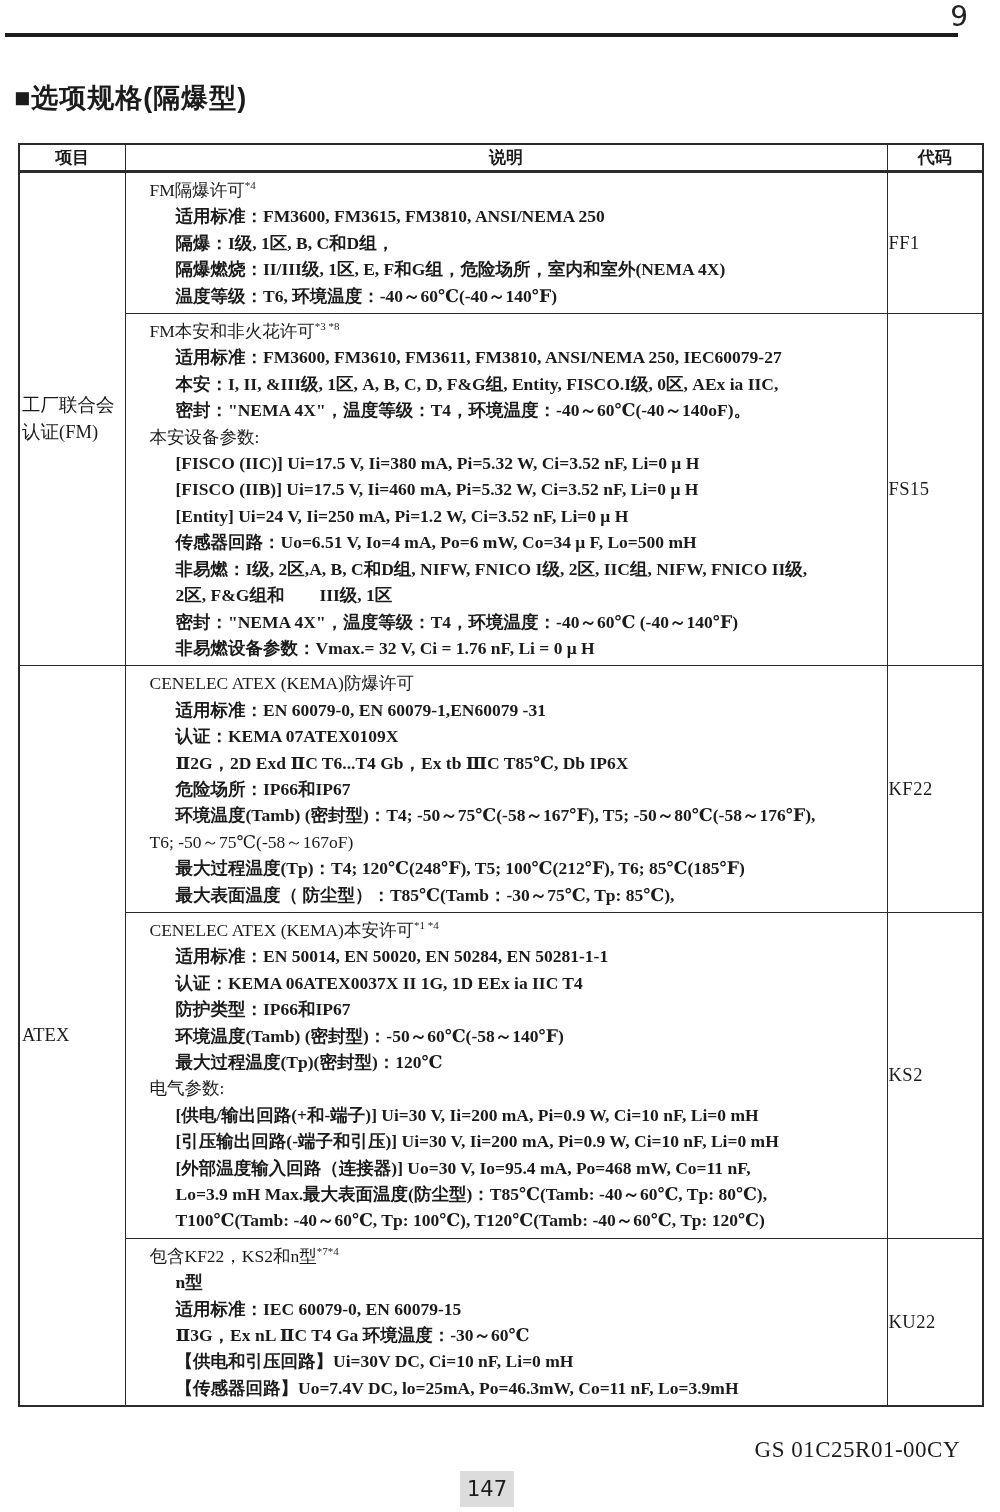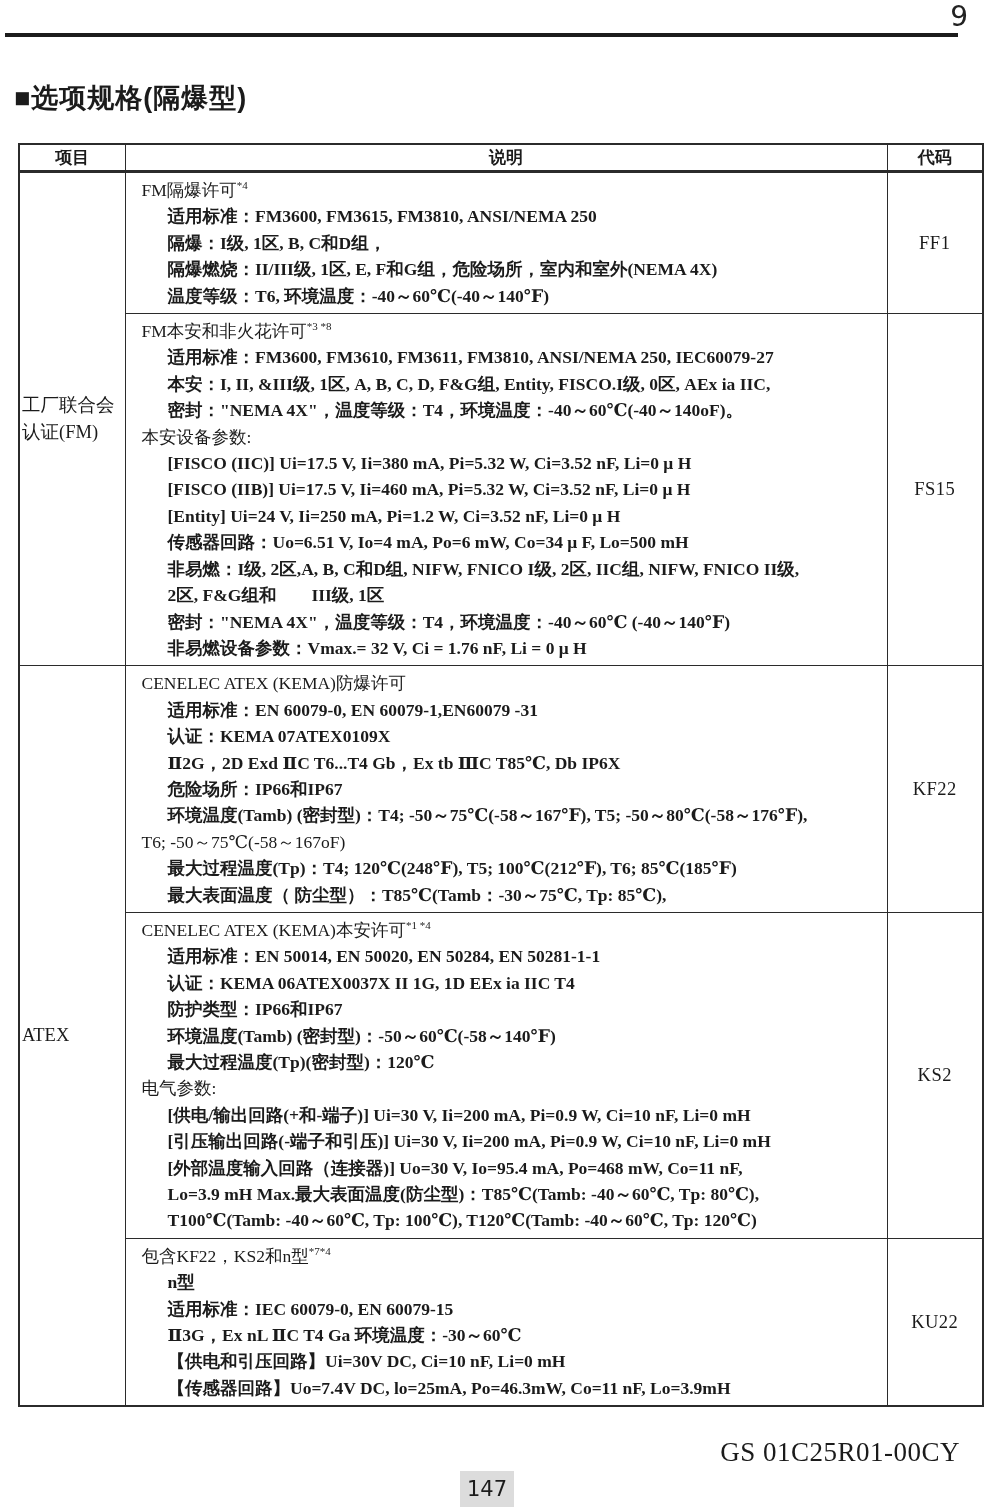--- a/index.html
+++ b/index.html
@@ -48,40 +48,40 @@
   }
   td.item-cell {
     text-align: left;
     vertical-align: middle;
     font-size: 18.5px;
     line-height: 27px;
     padding: 0 2px;
   }
   td.desc-cell {
     vertical-align: top;
-    padding: 4px 6px 4px 16px;
+    padding: 4px 6px 4px 24px;
     font-size: 17.5px;
     line-height: 26.4px;
   }
   td.desc-cell .line { white-space: nowrap; }
   td.desc-cell .line.i1 { padding-left: 26px; font-weight: bold; }
   td.desc-cell sup {
     font-size: 11px;
     vertical-align: super;
     line-height: 0;
   }
   td.code-cell {
-    text-align: center;
+    text-align: left;
     vertical-align: middle;
     font-size: 18.5px;
     letter-spacing: 0.5px;
   }
   .doc-number {
     position: absolute; top: 1437px; right: 40px;
-    font-size: 27px; letter-spacing: 0.5px;
+    font-size: 23px; letter-spacing: 0.5px;
   }
   .bottom-page-num {
     position: absolute; left: 460px; top: 1471px;
     width: 54px; height: 36px;
     background: #dcdcdc;
     text-align: center; line-height: 36px;
     font-size: 21px;
     font-family: "DejaVu Sans", "Liberation Sans", sans-serif;
   }
 </style>

